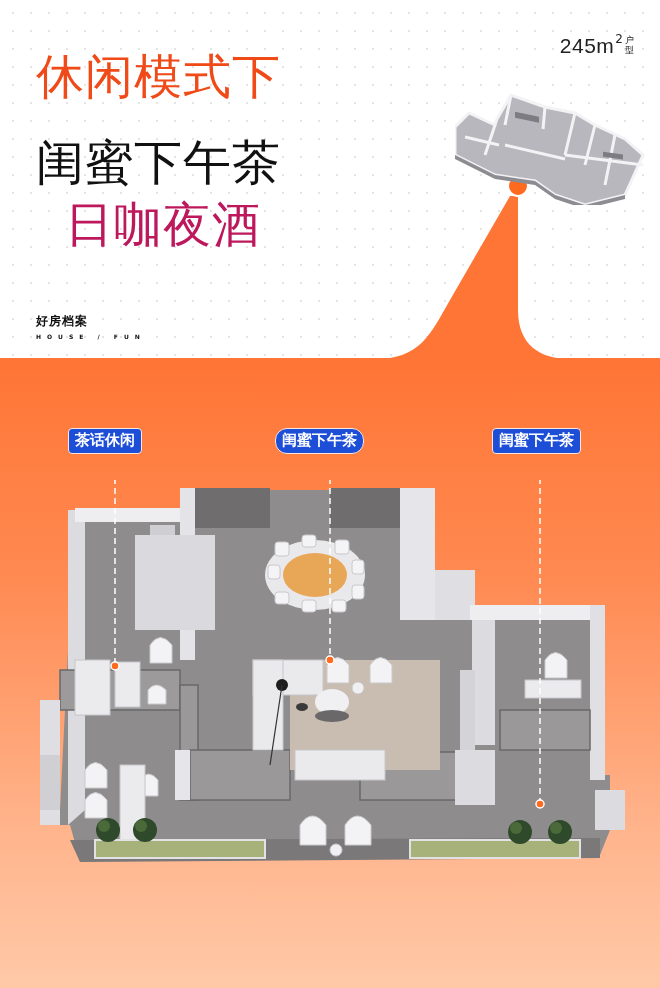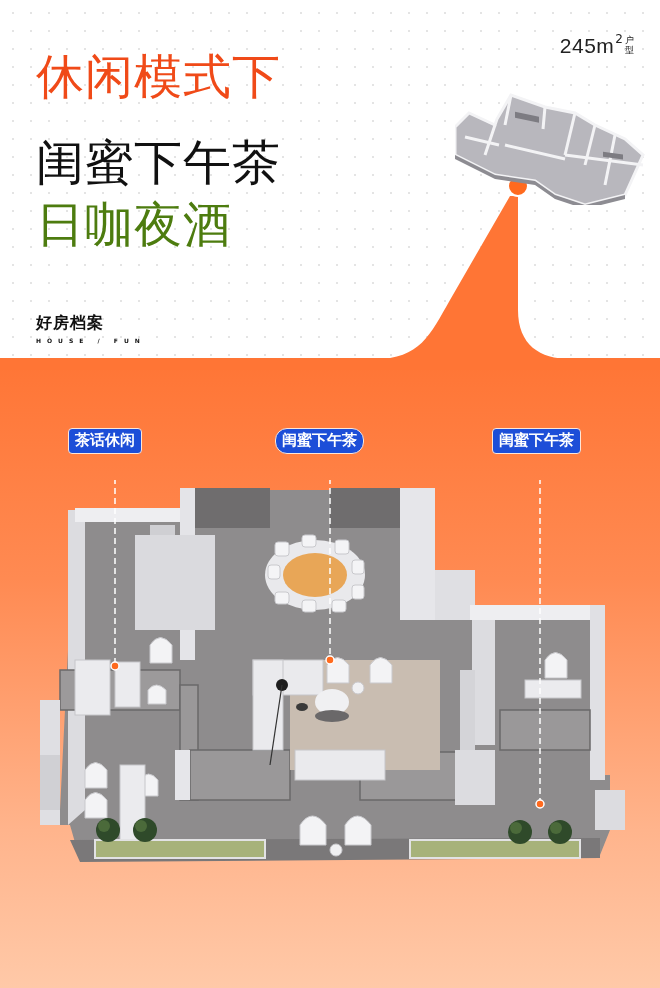--- a/index.html
+++ b/index.html
@@ -19,32 +19,32 @@
   .bottom {
     position: absolute; left: 0; top: 358px; width: 660px; height: 630px;
     background: linear-gradient(180deg, #ff7535 0%, #ff8a52 35%, #ffb48c 75%, #ffc9a8 100%);
   }
   .headline {
     position: absolute; left: 36px; font-size: 48px; line-height: 1; letter-spacing: 1px;
     font-family: "DejaVu Serif", "Liberation Serif", serif;
   }
   .h1 { top: 52px; color: #f04a18; }
   .h2 { top: 138px; color: #111111; }
-  .h3 { top: 200px; color: #4d7c0f; }
+  .h3 { top: 200px; color: #be185d; margin-left: 29px; }
 
   .area {
     position: absolute; right: 26px; top: 34px; display: flex; align-items: flex-start;
     color: #222;
   }
   .area-num { font-size: 21px; letter-spacing: 0.5px; font-family: "Liberation Sans", sans-serif; }
   .area-sup { font-size: 12px; position: relative; top: -2px; margin-left: 1px; }
   .area-unit { font-size: 9px; line-height: 10px; margin-left: 2px; margin-top: 1px; writing-mode: horizontal-tb; display: flex; flex-direction: column; }
 
   .logo { position: absolute; left: 36px; top: 313px; }
-  .logo-cn { font-size: 16px; font-weight: bold; color: #111; letter-spacing: 1px; font-family: "DejaVu Serif", serif; }
+  .logo-cn { font-size: 12px; font-weight: bold; color: #111; letter-spacing: 1px; font-family: "DejaVu Serif", serif; }
   .logo-en { font-size: 6px; letter-spacing: 6px; color: #111; margin-top: 3px; font-weight: bold; }
 
   .mini-plan { position: absolute; left: 455px; top: 85px; width: 190px; height: 120px; }
   .connector { position: absolute; left: 0; top: 0; width: 660px; height: 370px; pointer-events: none; }
   .tag {
     position: absolute; top: 428px; height: 26px; padding: 0 6px;
     background: #1d4ed8; border: 1.5px solid #ffe6d6; border-radius: 4px;
     color: #fff; font-size: 15px; line-height: 23px; font-weight: bold; white-space: nowrap;
     pointer-events: auto;
   }

